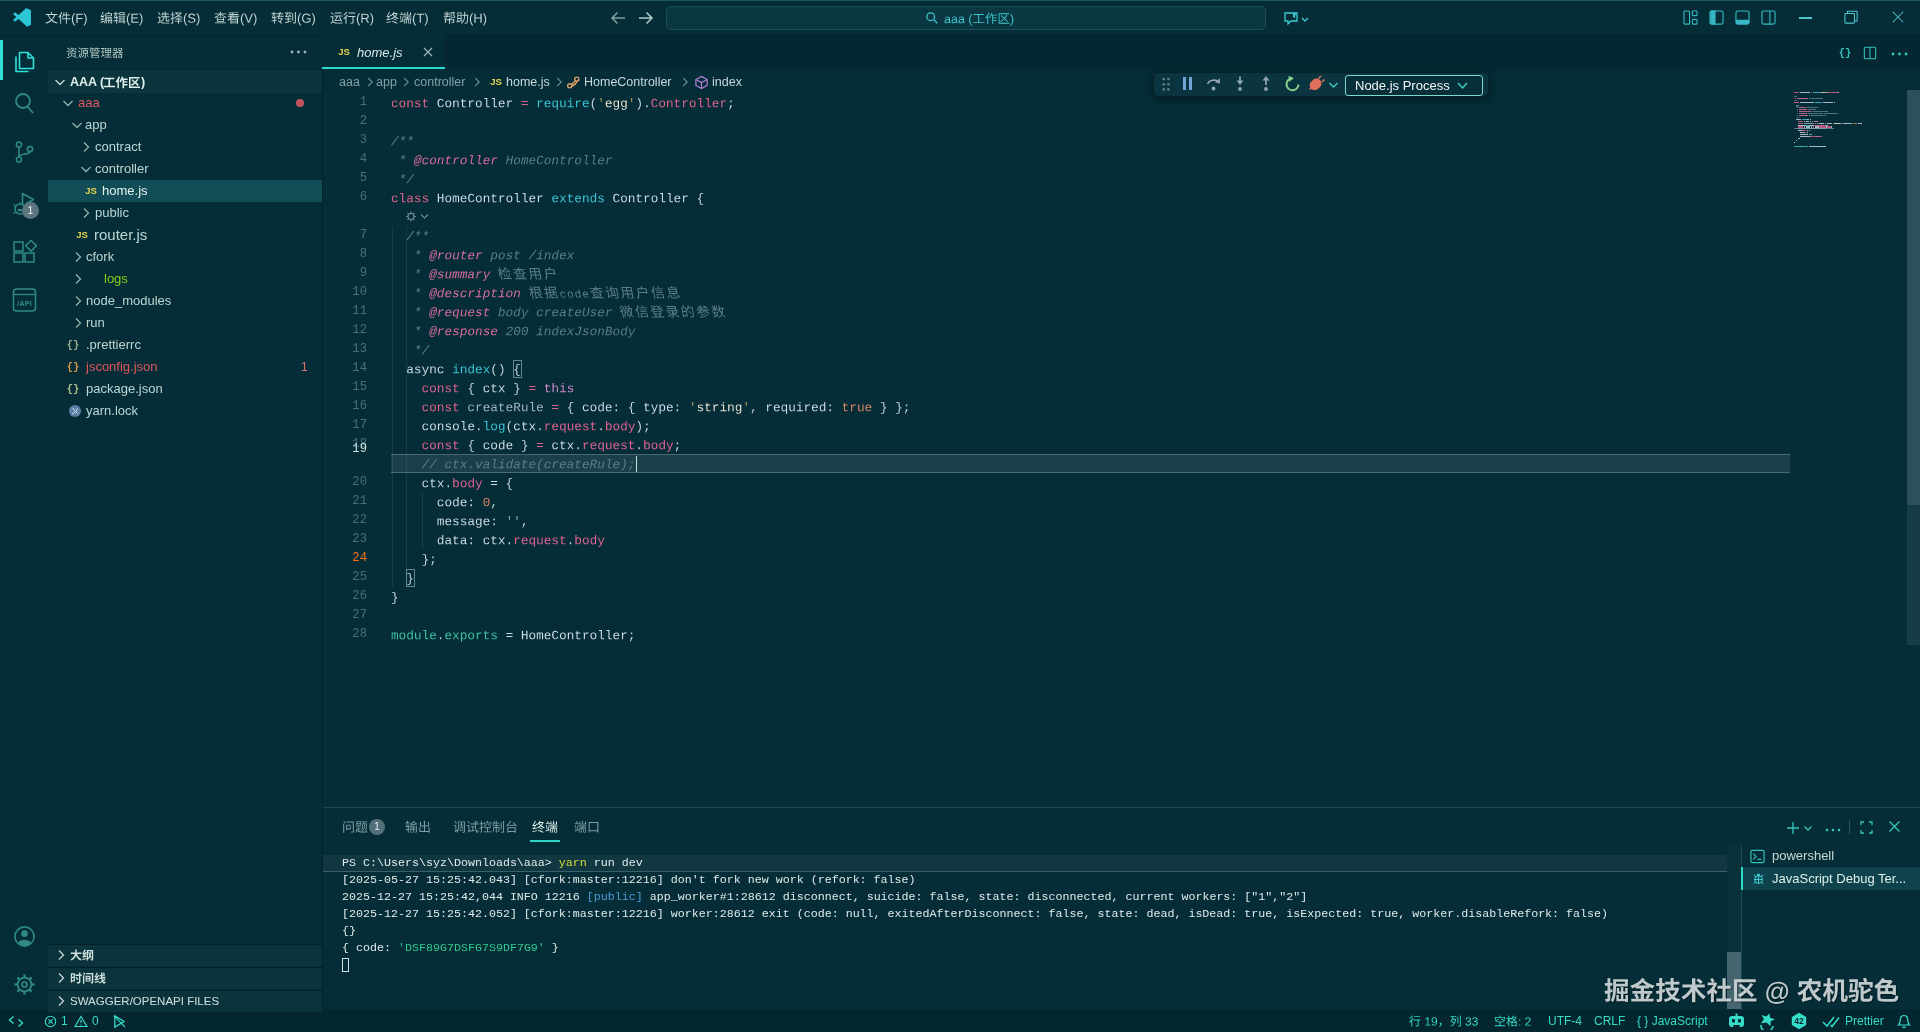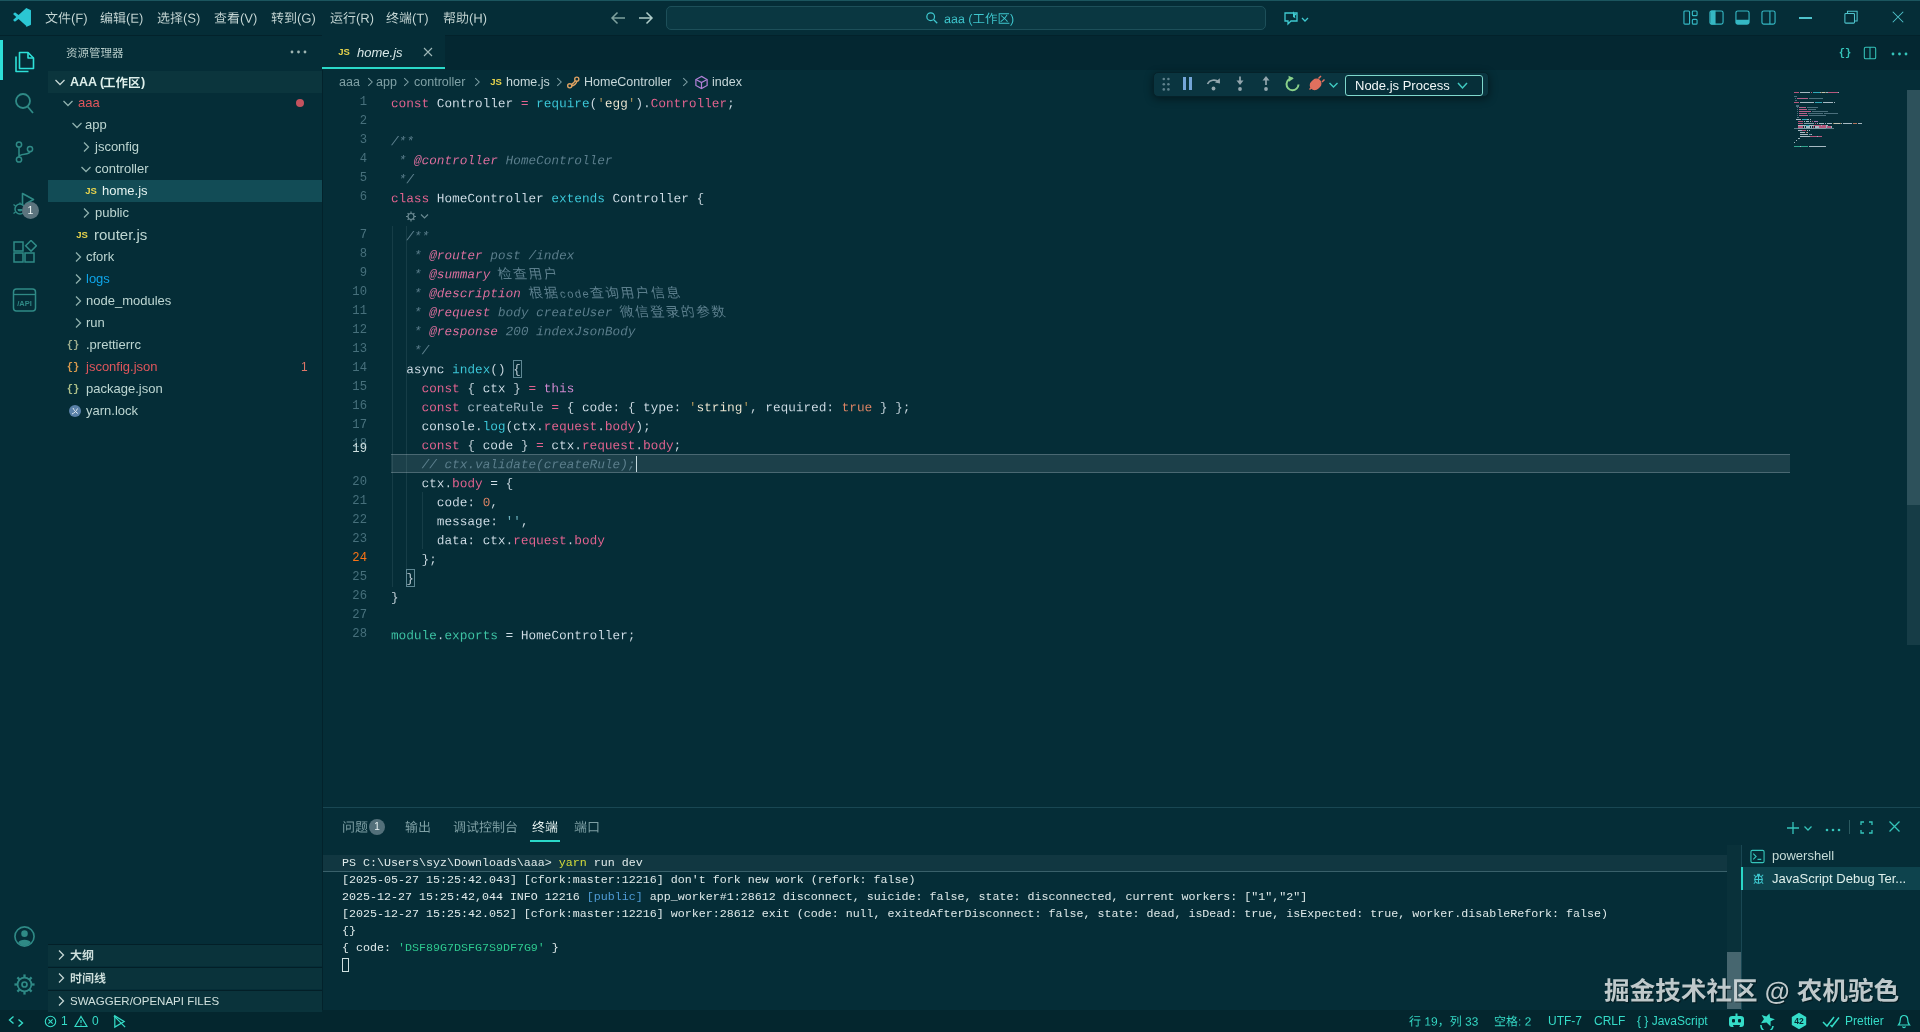--- a/index.html
+++ b/index.html
@@ -172,41 +172,41 @@
     <path d="M3.5 6 L8 10.5 L12.5 6" fill="none" stroke="#8fb0ad" stroke-width="1.3"></path>
   </svg>
 <div class="abs" style="left:78px;top:92px;height:22px;line-height:22px;font-size:13px;color:#e0565c">aaa</div>
 <svg class="abs" style="left:69px;top:117px" width="16" height="16" viewBox="0 0 16 16">
     <path d="M3.5 6 L8 10.5 L12.5 6" fill="none" stroke="#8fb0ad" stroke-width="1.3"></path>
   </svg>
 <div class="abs" style="left:85px;top:114px;height:22px;line-height:22px;font-size:13px;color:#bdd6d2">app</div>
 <svg class="abs" style="left:78px;top:139px" width="16" height="16" viewBox="0 0 16 16">
     <path d="M6 3.5 L10.5 8 L6 12.5" fill="none" stroke="#8fb0ad" stroke-width="1.3"></path>
   </svg>
-<div class="abs" style="left:95px;top:136px;height:22px;line-height:22px;font-size:13px;color:#bdd6d2">jsconfig</div>
+<div class="abs" style="left:95px;top:136px;height:22px;line-height:22px;font-size:13px;color:#bdd6d2">contract</div>
 <svg class="abs" style="left:78px;top:161px" width="16" height="16" viewBox="0 0 16 16">
     <path d="M3.5 6 L8 10.5 L12.5 6" fill="none" stroke="#8fb0ad" stroke-width="1.3"></path>
   </svg>
 <div class="abs" style="left:95px;top:158px;height:22px;line-height:22px;font-size:13px;color:#bdd6d2">controller</div>
 <div class="abs" style="left:84px;top:184px;width:14px;height:14px;font-size:9.5px;font-weight:bold;color:#e8d44d;text-align:center;line-height:14px;font-family:'Liberation Sans'">JS</div>
 <div class="abs" style="left:102px;top:180px;height:22px;line-height:22px;font-size:13px;color:#e4f2f0">home.js</div>
 <svg class="abs" style="left:78px;top:205px" width="16" height="16" viewBox="0 0 16 16">
     <path d="M6 3.5 L10.5 8 L6 12.5" fill="none" stroke="#8fb0ad" stroke-width="1.3"></path>
   </svg>
 <div class="abs" style="left:95px;top:202px;height:22px;line-height:22px;font-size:13px;color:#bdd6d2">public</div>
 <div class="abs" style="left:75px;top:228px;width:14px;height:14px;font-size:9.5px;font-weight:bold;color:#e8d44d;text-align:center;line-height:14px;font-family:'Liberation Sans'">JS</div>
 <div class="abs" style="left:94px;top:224px;height:22px;line-height:22px;font-size:15px;color:#bdd6d2">router.js</div>
 <svg class="abs" style="left:70px;top:249px" width="16" height="16" viewBox="0 0 16 16">
     <path d="M6 3.5 L10.5 8 L6 12.5" fill="none" stroke="#8fb0ad" stroke-width="1.3"></path>
   </svg>
 <div class="abs" style="left:86px;top:246px;height:22px;line-height:22px;font-size:13px;color:#bdd6d2">cfork</div>
 <svg class="abs" style="left:70px;top:271px" width="16" height="16" viewBox="0 0 16 16">
     <path d="M6 3.5 L10.5 8 L6 12.5" fill="none" stroke="#8fb0ad" stroke-width="1.3"></path>
   </svg>
-<div class="abs" style="left:86px;top:268px;height:22px;line-height:22px;font-size:13px;color:#0ea5e9">logs</div>
+<div class="abs" style="left:104px;top:268px;height:22px;line-height:22px;font-size:13px;color:#84cc16">logs</div>
 <svg class="abs" style="left:70px;top:293px" width="16" height="16" viewBox="0 0 16 16">
     <path d="M6 3.5 L10.5 8 L6 12.5" fill="none" stroke="#8fb0ad" stroke-width="1.3"></path>
   </svg>
 <div class="abs" style="left:86px;top:290px;height:22px;line-height:22px;font-size:13px;color:#bdd6d2">node_modules</div>
 <svg class="abs" style="left:70px;top:315px" width="16" height="16" viewBox="0 0 16 16">
     <path d="M6 3.5 L10.5 8 L6 12.5" fill="none" stroke="#8fb0ad" stroke-width="1.3"></path>
   </svg>
 <div class="abs" style="left:86px;top:312px;height:22px;line-height:22px;font-size:13px;color:#bdd6d2">run</div>
 <div class="abs" style="left:66px;top:337px;width:14px;height:16px;font-size:10.5px;font-weight:bold;color:#9fae8e;text-align:center;line-height:16px;font-family:'Liberation Mono'">{}</div>
 <div class="abs" style="left:86px;top:334px;height:22px;line-height:22px;font-size:13px;color:#bdd6d2">.prettierrc</div>
@@ -1113,21 +1113,21 @@
 <svg class="abs" style="left:112px;top:1014px" width="15" height="15" viewBox="0 0 16 16">
     <path d="M3 2 L13 8 L3 14 Z" fill="none" stroke="#35dcc8" stroke-width="1.3"></path>
     <path d="M2 2 L14 14" stroke="#35dcc8" stroke-width="1.3"></path>
   </svg>
 <svg style="position:absolute;left:1409.0px;top:1012.0px;overflow:visible" width="69" height="18">
     <path transform="translate(0,13.6)" d="M5.2 -9.4V-8.5H11.1V-9.4ZM3.2 -10.1C2.6 -9.2 1.4 -8.1 0.4 -7.5C0.6 -7.3 0.8 -6.9 0.9 -6.7C2.0 -7.5 3.3 -8.7 4.1 -9.7ZM4.7 -6.0V-5.2H8.7V-0.2C8.7 -0.0 8.7 0.0 8.4 0.1C8.2 0.1 7.4 0.1 6.5 0.0C6.7 0.3 6.8 0.7 6.8 0.9C8.0 0.9 8.7 0.9 9.1 0.8C9.5 0.6 9.6 0.4 9.6 -0.2V-5.2H11.5V-6.0ZM3.7 -7.5C2.9 -6.1 1.5 -4.8 0.3 -3.9C0.5 -3.7 0.8 -3.3 0.9 -3.1C1.4 -3.5 1.8 -3.9 2.3 -4.4V1.0H3.2V-5.4C3.7 -6.0 4.2 -6.6 4.5 -7.2Z M16.2 0.0V-0.9H18.4V-7.2L16.5 -5.9V-6.9L18.4 -8.3H19.4V-0.9H21.4V0.0Z M28.1 -4.3Q28.1 -2.2 27.3 -1.0Q26.6 0.1 25.1 0.1Q24.2 0.1 23.6 -0.3Q23.0 -0.7 22.7 -1.6L23.7 -1.8Q24.1 -0.7 25.1 -0.7Q26.1 -0.7 26.5 -1.6Q27.0 -2.4 27.1 -4.0Q26.8 -3.5 26.3 -3.1Q25.7 -2.8 25.0 -2.8Q23.9 -2.8 23.2 -3.6Q22.6 -4.3 22.6 -5.6Q22.6 -6.9 23.3 -7.6Q24.0 -8.4 25.3 -8.4Q26.7 -8.4 27.4 -7.4Q28.1 -6.3 28.1 -4.3ZM27.0 -5.3Q27.0 -6.3 26.5 -6.9Q26.1 -7.5 25.3 -7.5Q24.5 -7.5 24.1 -7.0Q23.6 -6.5 23.6 -5.6Q23.6 -4.7 24.1 -4.2Q24.5 -3.7 25.3 -3.7Q25.7 -3.7 26.1 -3.9Q26.5 -4.1 26.7 -4.4Q27.0 -4.8 27.0 -5.3Z M30.6 1.3C31.8 0.8 32.6 -0.1 32.6 -1.4C32.6 -2.3 32.3 -2.8 31.6 -2.8C31.1 -2.8 30.7 -2.5 30.7 -2.0C30.7 -1.4 31.1 -1.1 31.6 -1.1L31.8 -1.1C31.8 -0.3 31.2 0.3 30.3 0.6Z M48.4 -8.7V-2.0H49.3V-8.7ZM50.9 -10.0V-0.2C50.9 -0.0 50.8 0.0 50.6 0.0C50.4 0.1 49.8 0.1 49.1 0.0C49.2 0.3 49.4 0.7 49.4 0.9C50.3 0.9 50.9 0.9 51.3 0.8C51.6 0.6 51.8 0.3 51.8 -0.2V-10.0ZM42.9 -3.6C43.5 -3.2 44.2 -2.6 44.7 -2.2C43.9 -1.0 42.8 -0.2 41.6 0.3C41.8 0.4 42.1 0.8 42.2 1.0C44.7 -0.1 46.6 -2.5 47.2 -6.6L46.6 -6.8L46.5 -6.8H43.8C44.0 -7.3 44.1 -7.9 44.3 -8.6H47.5V-9.4H41.4V-8.6H43.4C42.9 -6.7 42.3 -5.0 41.3 -3.9C41.5 -3.8 41.9 -3.5 42.0 -3.3C42.6 -4.0 43.1 -4.9 43.5 -5.9H46.2C46.0 -4.8 45.6 -3.8 45.2 -3.0C44.7 -3.4 44.0 -3.9 43.4 -4.3Z M62.2 -2.3Q62.2 -1.1 61.4 -0.5Q60.7 0.1 59.4 0.1Q58.1 0.1 57.4 -0.4Q56.6 -1.0 56.5 -2.1L57.6 -2.2Q57.8 -0.8 59.4 -0.8Q60.2 -0.8 60.6 -1.1Q61.1 -1.5 61.1 -2.3Q61.1 -3.0 60.5 -3.4Q60.0 -3.7 59.1 -3.7H58.5V-4.7H59.0Q59.9 -4.7 60.4 -5.0Q60.8 -5.4 60.8 -6.1Q60.8 -6.7 60.5 -7.1Q60.1 -7.5 59.3 -7.5Q58.6 -7.5 58.2 -7.2Q57.7 -6.8 57.7 -6.1L56.6 -6.2Q56.7 -7.2 57.5 -7.8Q58.2 -8.4 59.3 -8.4Q60.6 -8.4 61.2 -7.8Q61.9 -7.2 61.9 -6.2Q61.9 -5.4 61.5 -4.9Q61.0 -4.4 60.2 -4.2V-4.2Q61.1 -4.1 61.6 -3.6Q62.2 -3.1 62.2 -2.3Z M68.8 -2.3Q68.8 -1.1 68.1 -0.5Q67.4 0.1 66.0 0.1Q64.8 0.1 64.0 -0.4Q63.3 -1.0 63.1 -2.1L64.2 -2.2Q64.4 -0.8 66.0 -0.8Q66.8 -0.8 67.3 -1.1Q67.7 -1.5 67.7 -2.3Q67.7 -3.0 67.2 -3.4Q66.7 -3.7 65.7 -3.7H65.1V-4.7H65.7Q66.6 -4.7 67.0 -5.0Q67.5 -5.4 67.5 -6.1Q67.5 -6.7 67.1 -7.1Q66.7 -7.5 66.0 -7.5Q65.3 -7.5 64.8 -7.2Q64.4 -6.8 64.3 -6.1L63.3 -6.2Q63.4 -7.2 64.1 -7.8Q64.9 -8.4 66.0 -8.4Q67.2 -8.4 67.9 -7.8Q68.6 -7.2 68.6 -6.2Q68.6 -5.4 68.2 -4.9Q67.7 -4.4 66.9 -4.2V-4.2Q67.8 -4.1 68.3 -3.6Q68.8 -3.1 68.8 -2.3Z" fill="#35dcc8"></path>
   </svg>
 <svg style="position:absolute;left:1494.0px;top:1012.0px;overflow:visible" width="37" height="18">
     <path transform="translate(0,13.6)" d="M6.8 -6.4C8.0 -5.8 9.6 -4.9 10.4 -4.3L11.0 -5.0C10.2 -5.5 8.5 -6.4 7.3 -7.0ZM4.6 -7.1C3.7 -6.3 2.4 -5.5 1.0 -5.0L1.5 -4.2C3.0 -4.8 4.3 -5.7 5.2 -6.5ZM0.9 -0.3V0.6H11.1V-0.3H6.5V-3.3H9.9V-4.1H2.2V-3.3H5.5V-0.3ZM5.1 -9.9C5.3 -9.5 5.5 -9.0 5.7 -8.6H0.9V-5.9H1.8V-7.8H10.2V-6.2H11.1V-8.6H6.8C6.6 -9.1 6.3 -9.7 6.0 -10.2Z M18.9 -8.0H21.5C21.2 -7.2 20.7 -6.6 20.1 -6.0C19.5 -6.5 19.1 -7.2 18.8 -7.8ZM14.4 -10.1V-7.5H12.6V-6.7H14.3C13.9 -5.0 13.1 -3.1 12.3 -2.1C12.5 -1.9 12.7 -1.5 12.8 -1.3C13.4 -2.1 14.0 -3.4 14.4 -4.8V0.9H15.3V-5.1C15.6 -4.6 16.1 -3.9 16.3 -3.6L16.8 -4.3C16.6 -4.6 15.6 -5.8 15.3 -6.1V-6.7H16.6L16.4 -6.4C16.6 -6.3 16.9 -6.0 17.1 -5.8C17.5 -6.2 17.9 -6.6 18.3 -7.1C18.6 -6.5 19.0 -5.9 19.5 -5.4C18.5 -4.5 17.3 -3.9 16.1 -3.5C16.3 -3.3 16.5 -3.0 16.6 -2.8C16.9 -2.9 17.2 -3.0 17.5 -3.1V1.0H18.4V0.4H21.7V0.9H22.6V-3.2L23.2 -3.0C23.3 -3.3 23.5 -3.6 23.7 -3.8C22.5 -4.1 21.5 -4.7 20.7 -5.4C21.6 -6.3 22.2 -7.3 22.7 -8.6L22.1 -8.8L21.9 -8.8H19.3C19.5 -9.1 19.7 -9.5 19.8 -9.9L19.0 -10.1C18.5 -8.9 17.7 -7.7 16.8 -6.8V-7.5H15.3V-10.1ZM18.4 -0.3V-2.7H21.7V-0.3ZM18.1 -3.4C18.8 -3.8 19.5 -4.3 20.1 -4.8C20.7 -4.3 21.4 -3.8 22.2 -3.4Z M25.1 -5.1V-6.3H26.2V-5.1ZM25.1 0.0V-1.2H26.2V0.0Z M31.3 0.0V-0.7Q31.6 -1.4 32.0 -2.0Q32.4 -2.5 32.9 -2.9Q33.4 -3.3 33.8 -3.7Q34.3 -4.1 34.7 -4.4Q35.1 -4.8 35.3 -5.2Q35.5 -5.6 35.5 -6.1Q35.5 -6.8 35.1 -7.1Q34.7 -7.5 34.0 -7.5Q33.3 -7.5 32.9 -7.1Q32.5 -6.8 32.4 -6.1L31.3 -6.2Q31.4 -7.2 32.2 -7.8Q32.9 -8.4 34.0 -8.4Q35.3 -8.4 35.9 -7.8Q36.6 -7.2 36.6 -6.1Q36.6 -5.6 36.4 -5.2Q36.2 -4.7 35.7 -4.2Q35.3 -3.7 34.1 -2.7Q33.4 -2.2 33.0 -1.7Q32.6 -1.3 32.4 -0.9H36.7V0.0Z" fill="#35dcc8"></path>
   </svg>
-<div class="abs" style="left:1548px;top:1010px;height:22px;line-height:22px;font-size:12px;color:#35dcc8">UTF-7</div>
+<div class="abs" style="left:1548px;top:1010px;height:22px;line-height:22px;font-size:12px;color:#35dcc8">UTF-4</div>
 <div class="abs" style="left:1594px;top:1010px;height:22px;line-height:22px;font-size:12px;color:#35dcc8">CRLF</div>
 <div class="abs" style="left:1637px;top:1010px;height:22px;line-height:22px;font-size:12px;color:#35dcc8">{ } JavaScript</div>
 <svg class="abs" style="left:1728px;top:1013px" width="17" height="16" viewBox="0 0 17 16">
     <rect x="1" y="3" width="15" height="11" rx="3" fill="#35dcc8"></rect>
     <rect x="4" y="6" width="3" height="3.5" rx="1" fill="#04262e"></rect>
     <rect x="10" y="6" width="3" height="3.5" rx="1" fill="#04262e"></rect>
     <path d="M5 12 a3.5 2.5 0 0 0 7 0 z" fill="#04262e"></path>
     <rect x="7.5" y="0.5" width="2" height="3" fill="#35dcc8"></rect>
   </svg>
 <svg class="abs" style="left:1758px;top:1012px" width="18" height="18" viewBox="0 0 18 18">

